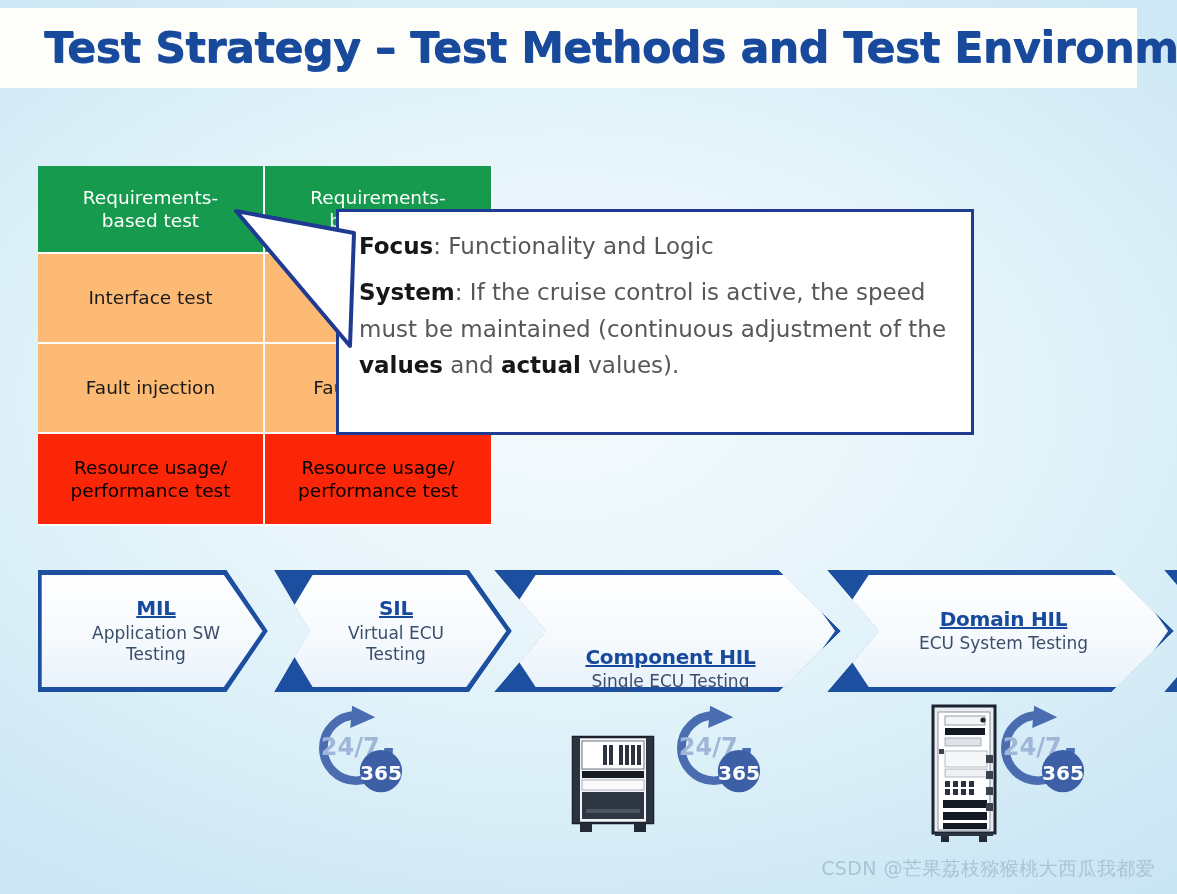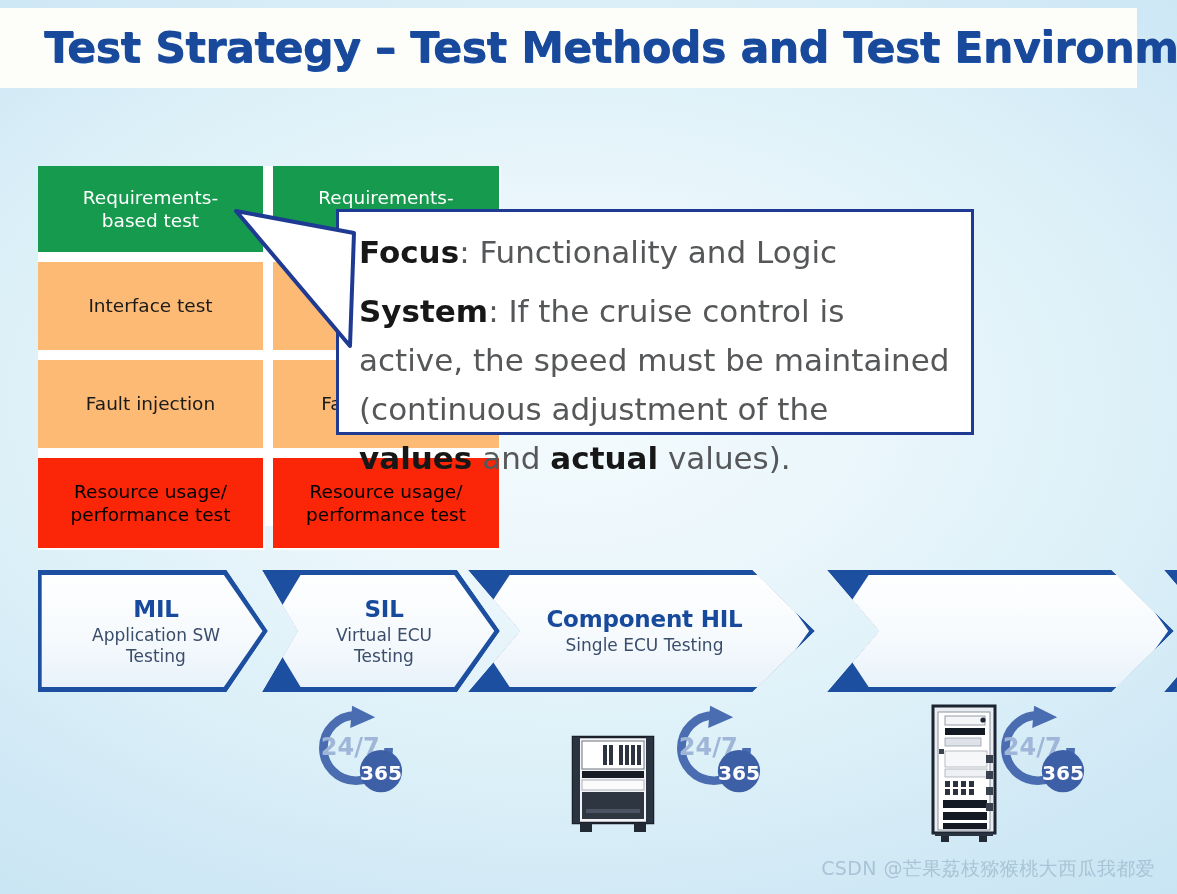--- a/index.html
+++ b/index.html
@@ -51,21 +51,21 @@
   
   #matrix {
     position: absolute;
     left: 38px;
     top: 166px;
     width: 455px;
     height: 360px;
     display: grid;
     grid-template-columns: 227px 228px;
     grid-template-rows: 88px 90px 90px 92px;
-    gap: 8px;
+    gap: 0px;
     background: #ffffff;
   }
   .cell {
     display: flex;
     align-items: center;
     justify-content: center;
     text-align: center;
     font-family: "DejaVu Sans", sans-serif;
     font-size: 18.5px;
     line-height: 1.25;
@@ -93,21 +93,21 @@
     top: 209px;
     width: 638px;
     height: 226px;
     background: #ffffff;
     border: 3px solid #1f3a93;
     z-index: 5;
     padding: 16px 20px 10px 20px;
   }
   .callout-p {
     font-family: "DejaVu Sans", sans-serif;
-    font-size: 31px;
+    font-size: 23px;
     line-height: 1.58;
     color: #555759;
   }
   .callout-p.first { margin-bottom: 10px; }
   .callout-p b { color: #171717; font-weight: bold; }
 
   
   #pipeline {
     position: absolute;
     left: 38px;
@@ -145,24 +145,25 @@
   }
   .chev.first .chev-border,
   .chev.first .chev-inner {
     clip-path: polygon(0% 0%, 82% 0%, 100% 50%, 82% 100%, 0% 100%);
   }
   .chev-label {
     position: relative;
     z-index: 3;
     font-family: "DejaVu Sans", sans-serif;
     font-weight: bold;
-    font-size: 23px;
+    font-size: 20px;
     color: #17499c;
     letter-spacing: -0.2px;
     line-height: 1.18;
+    text-decoration: underline;
   }
   .chev-sub {
     position: relative;
     z-index: 3;
     font-family: "DejaVu Sans", sans-serif;
     font-size: 17px;
     color: #3a4d6b;
     line-height: 1.22;
     margin-top: 2px;
   }
@@ -252,41 +253,45 @@
 
     <div class="chev first" style="left:0px; width:230px;">
       <div class="chev-border"></div>
       <div class="chev-inner" style="clip-path:polygon(1.6% 4%, 80.8% 4%, 97.6% 50%, 80.8% 96%, 1.6% 96%);"></div>
       <div class="chev-textwrap">
         <div class="chev-label">MIL</div>
         <div class="chev-sub">Application SW<br>Testing</div>
       </div>
     </div>
 
-    <div class="chev" style="left:224px; width:238px;">
+    <div class="chev" style="left:236px; width:238px;">
       <div class="chev-border"></div>
       <div class="chev-inner" style="clip-path:polygon(16.2% 4%, 80.8% 4%, 97.6% 50%, 80.8% 96%, 16.2% 96%, 2.0% 50%);"></div>
       <div class="chev-textwrap">
         <div class="chev-label">SIL</div>
         <div class="chev-sub">Virtual ECU<br>Testing</div>
       </div>
     </div>
 
-    <div class="chev" style="left:430px; width:347px;">
+    <div class="chev" style="left:456px; width:347px;justify-content:flex-end;">
       <div class="chev-border"></div>
       <div class="chev-inner" style="clip-path:polygon(12.0% 4%, 86.8% 4%, 98.3% 50%, 86.8% 96%, 12.0% 96%, 1.3% 50%);"></div>
       <div class="chev-textwrap">
         <div class="chev-label">Component HIL</div>
         <div class="chev-sub">Single ECU Testing</div>
       </div>
     </div>
 
     <div class="chev" style="left:789px; width:347px;">
       <div class="chev-border"></div>
       <div class="chev-inner" style="clip-path:polygon(12.0% 4%, 86.8% 4%, 98.3% 50%, 86.8% 96%, 12.0% 96%, 1.3% 50%);"></div>
+      <div class="chev-textwrap">
+        <div class="chev-label">Domain HIL</div>
+        <div class="chev-sub">ECU System Testing</div>
+      </div>
     </div>
 
     <div class="chev" style="left:1126px; width:347px;">
       <div class="chev-border"></div>
       <div class="chev-inner" style="clip-path:polygon(12.0% 4%, 86.8% 4%, 98.3% 50%, 86.8% 96%, 12.0% 96%, 1.3% 50%);"></div>
     </div>
   </div>
 
   <svg class="badge247" style="left:308px; top:702px;" viewBox="0 0 100 100">
     <path d="M50 14 A34 34 0 1 0 84 48" fill="none" stroke="#4a6cb0" stroke-width="9" stroke-linecap="butt"></path>

